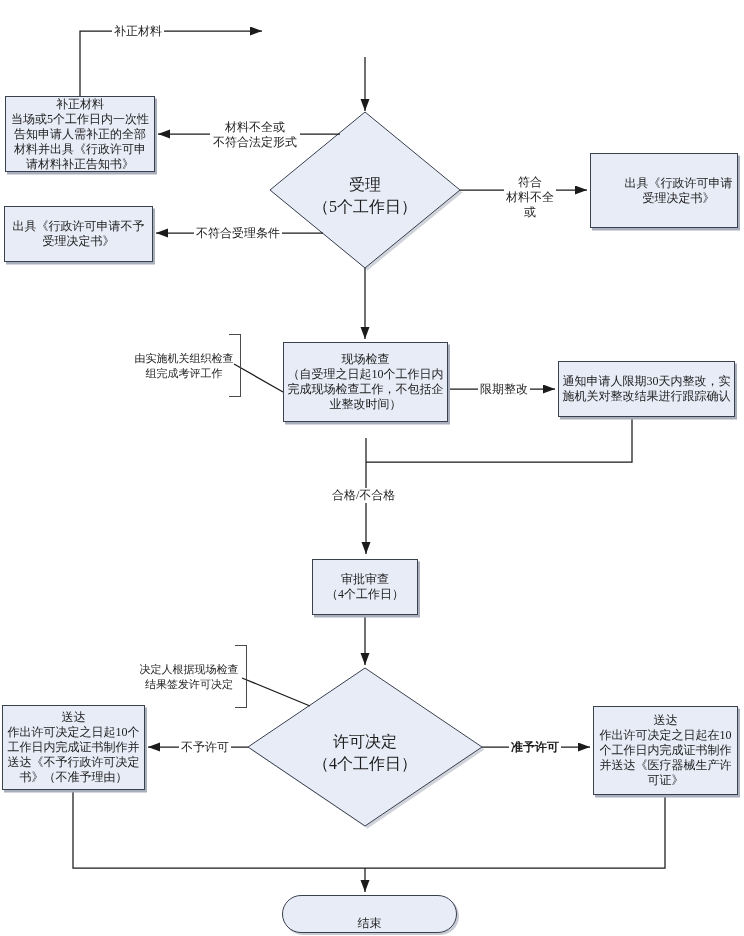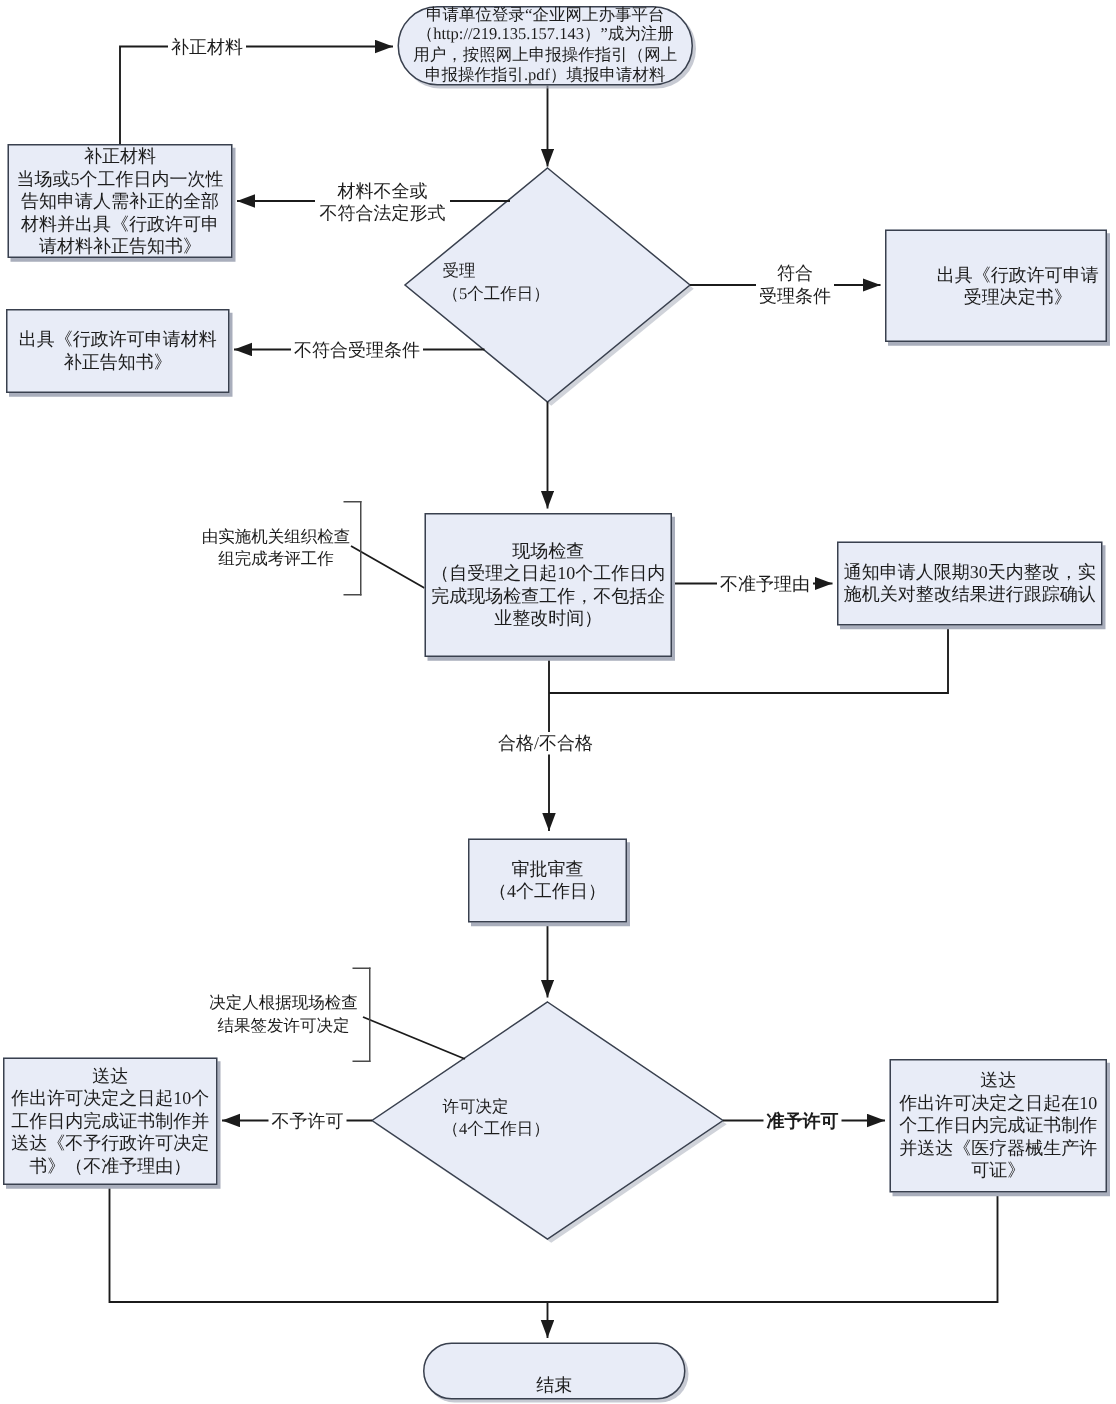--- a/index.html
+++ b/index.html
@@ -42,22 +42,23 @@
   }
   .node span{display:block;width:100%;white-space:pre-line;}
   .stadium{
     border-radius:28px;
     box-shadow:2px 2px 0 rgba(169,174,188,.65);
   }
   .start-node{font-size:11px;line-height:1.22;padding:2px 7px;}
   .end-node{border-radius:19px;}
   .dtext{
     position:absolute;
+    text-align:center;
     white-space:pre-line;
-    font-size:11px;line-height:1.35;
+    font-size:16px;line-height:1.35;
   }
   .edge-label{
     position:absolute;
     background:#ffffff;
     font-size:12px;line-height:15px;
     text-align:center;
     white-space:pre-line;
     padding:0 2px;
   }
   .note{
@@ -102,42 +103,39 @@
     <line x1="366" y1="438" x2="366" y2="554" marker-end="url(#arr)"></line>
     <line x1="365" y1="613" x2="365" y2="665" marker-end="url(#arr)"></line>
     <line x1="248" y1="747" x2="148" y2="747" marker-end="url(#arr)"></line>
     <line x1="482" y1="747" x2="590" y2="747" marker-end="url(#arr)"></line>
     <polyline points="73,790 73,868 665,868 665,795"></polyline>
     <line x1="365" y1="868" x2="365" y2="892" marker-end="url(#arr)"></line>
     <line x1="234" y1="364" x2="283" y2="392"></line>
     <line x1="242" y1="678" x2="310" y2="706"></line>
   </svg>
 
-  <div class="node stadium start-node" style="left:265px;top:4px;width:197px;height:53px;">
-    <span>申请单位登录“企业网上办事平台（http://219.135.157.143）”成为注册用户，按照网上申报操作指引（网上申报操作指引.pdf）填报申请材料</span>
-  </div>
 
   <div class="node" style="left:5px;top:96px;width:150px;height:76px;">
     <span>补正材料
 当场或5个工作日内一次性告知申请人需补正的全部材料并出具《行政许可申请材料补正告知书》</span>
   </div>
 
   <div class="node" style="left:4px;top:206px;width:149px;height:56px;">
-    <span>出具《行政许可申请材料补正告知书》</span>
+    <span>出具《行政许可申请不予受理决定书》</span>
   </div>
 
   <div class="node" style="left:590px;top:153px;width:148px;height:75px;padding-left:32px;">
     <span>出具《行政许可申请
 受理决定书》</span>
   </div>
 
   <div class="dtext" style="left:295px;top:174px;width:140px;">受理
 （5个工作日）</div>
 
-  <div class="node" style="left:283px;top:342px;width:165px;height:96px;">
+  <div class="node" style="left:283px;top:342px;width:165px;height:80px;">
     <span>现场检查
 （自受理之日起10个工作日内完成现场检查工作，不包括企业整改时间）</span>
   </div>
 
   <div class="note" style="left:134px;top:337px;width:100px;">
     <span>由实施机关组织检查组完成考评工作</span>
     <i class="bracket"></i>
   </div>
 
   <div class="node" style="left:558px;top:361px;width:177px;height:56px;">
@@ -169,19 +167,19 @@
 
   <div class="node stadium end-node" style="left:282px;top:895px;width:175px;height:38px;align-items:flex-end;">
     <span>结束</span>
   </div>
 
   <div class="edge-label" style="left:112px;top:24px;">补正材料</div>
   <div class="edge-label" style="left:210px;top:120px;width:90px;">材料不全或
 不符合法定形式</div>
   <div class="edge-label" style="left:194px;top:226px;text-align:center;">不符合受理条件</div>
   <div class="edge-label" style="left:504px;top:175px;width:52px;">符合
-受理条件</div>
-  <div class="edge-label" style="left:478px;top:382px;">不准予理由</div>
+材料不全或</div>
+  <div class="edge-label" style="left:478px;top:382px;">限期整改</div>
   <div class="edge-label" style="left:330px;top:488px;">合格/不合格</div>
   <div class="edge-label" style="left:179px;top:740px;">不予许可</div>
   <div class="edge-label" style="left:509px;top:740px;font-weight:bold;">准予许可</div>
 
 </div>
 
 </body></html>

